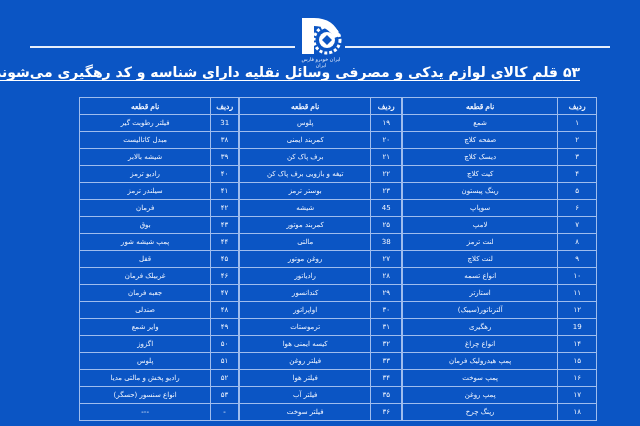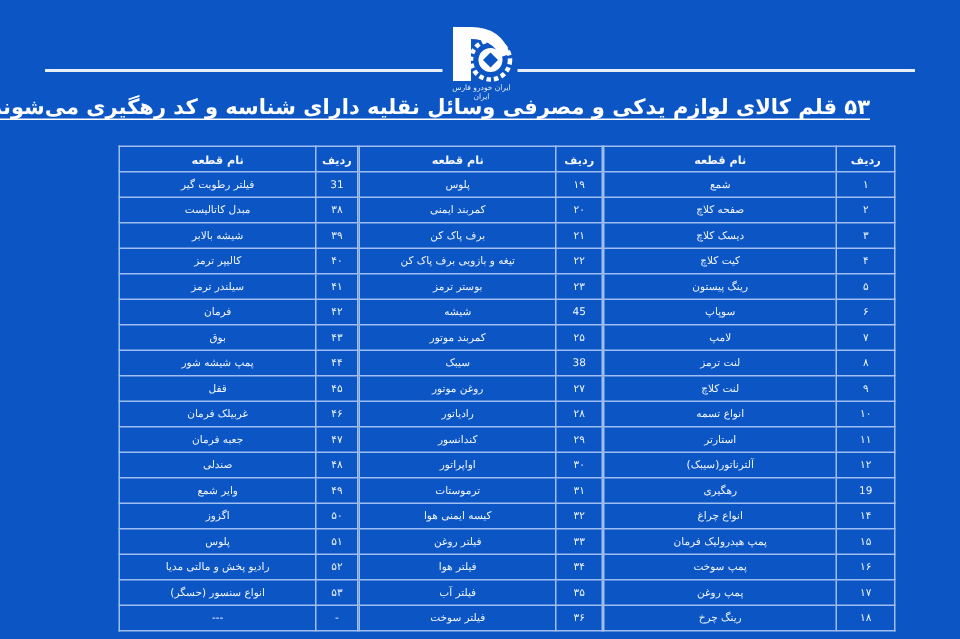--- a/index.html
+++ b/index.html
@@ -34,21 +34,21 @@
   }
   table.grp {
     border-collapse:collapse; direction:rtl; height:100%;
     border:1.5px solid #b9cff2;
   }
   table.grp td, table.grp th {
     border:1px solid #9fbdee;
     font-size:7px; text-align:center; padding:0; height:16px;
     color:#f2f6ff; font-weight:normal;
   }
-  table.grp th { font-weight:bold; font-size:7.5px; }
+  table.grp th { font-weight:bold; font-size:7.5px;font-family:Liberation Serif, serif; }
   .g1 { width:195px; }
   .g1 .c-r { width:38px; } .g1 .c-n { width:156px; }
   .g2 { width:163px; }
   .g2 .c-r { width:30px; } .g2 .c-n { width:133px; }
   .g3 { width:160px; }
   .g3 .c-r { width:27px; } .g3 .c-n { width:133px; }
 </style>
 </head>
 <body>
 
@@ -180,21 +180,21 @@
         <tr>
           <td class="c-r">45</td>
           <td class="c-n">شیشه</td>
         </tr>
         <tr>
           <td class="c-r">۲۵</td>
           <td class="c-n">کمربند موتور</td>
         </tr>
         <tr>
           <td class="c-r">38</td>
-          <td class="c-n">سیبک</td>
+          <td class="c-n">مالتی</td>
         </tr>
         <tr>
           <td class="c-r">۲۷</td>
           <td class="c-n">روغن موتور</td>
         </tr>
         <tr>
           <td class="c-r">۲۸</td>
           <td class="c-n">رادیاتور</td>
         </tr>
         <tr>
@@ -246,21 +246,21 @@
         <tr>
           <td class="c-r">۳۸</td>
           <td class="c-n">مبدل کاتالیست</td>
         </tr>
         <tr>
           <td class="c-r">۳۹</td>
           <td class="c-n">شیشه بالابر</td>
         </tr>
         <tr>
           <td class="c-r">۴۰</td>
-          <td class="c-n">کالیپر ترمز</td>
+          <td class="c-n">رادیو ترمز</td>
         </tr>
         <tr>
           <td class="c-r">۴۱</td>
           <td class="c-n">سیلندر ترمز</td>
         </tr>
         <tr>
           <td class="c-r">۴۲</td>
           <td class="c-n">فرمان</td>
         </tr>
         <tr>

